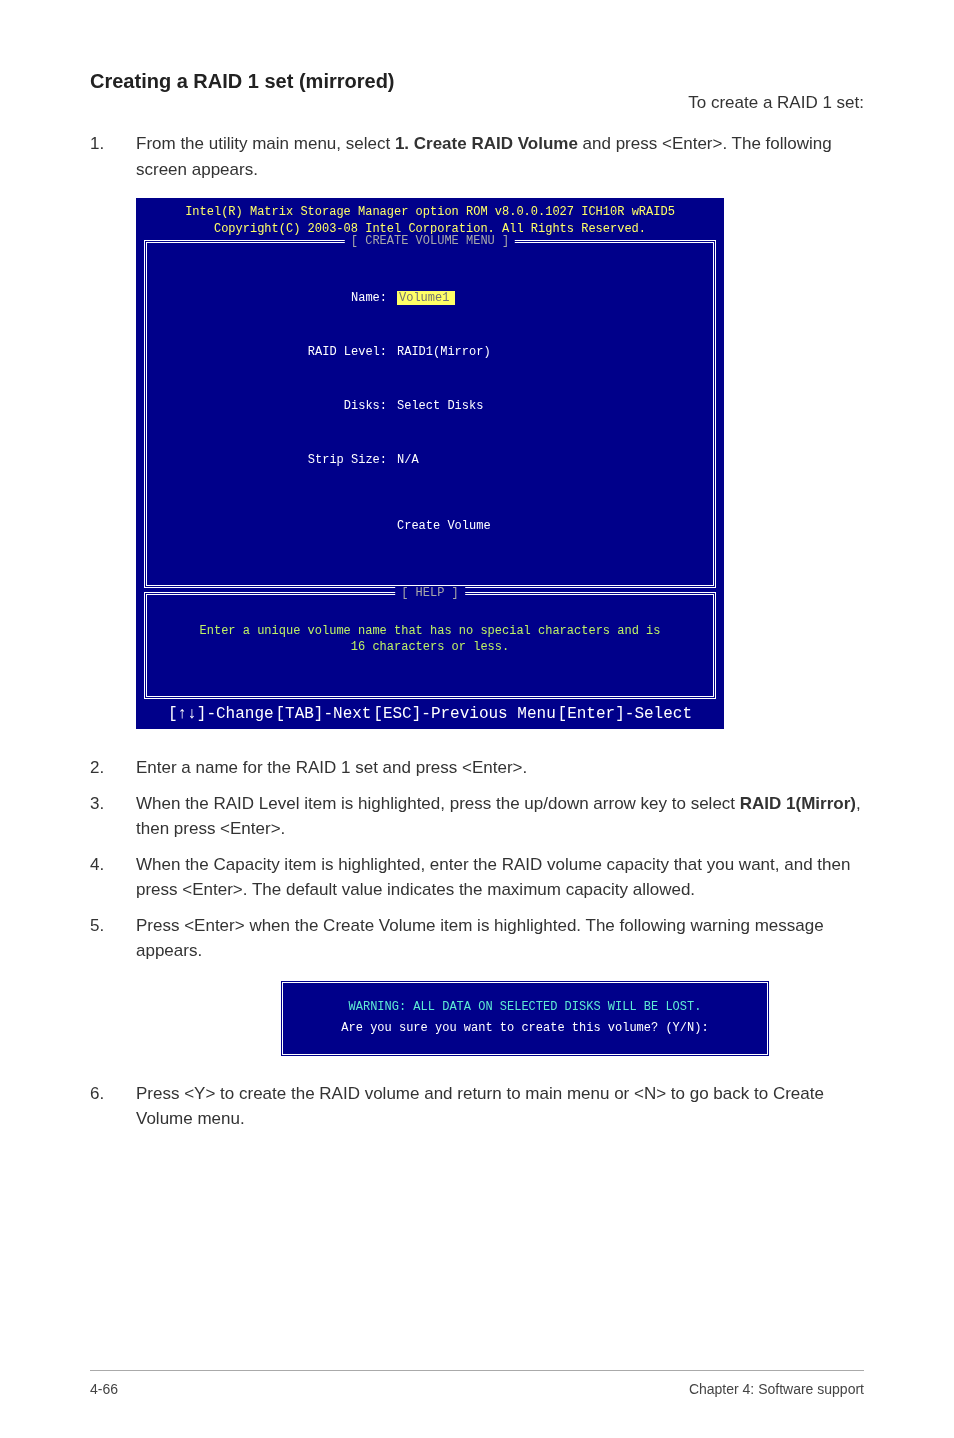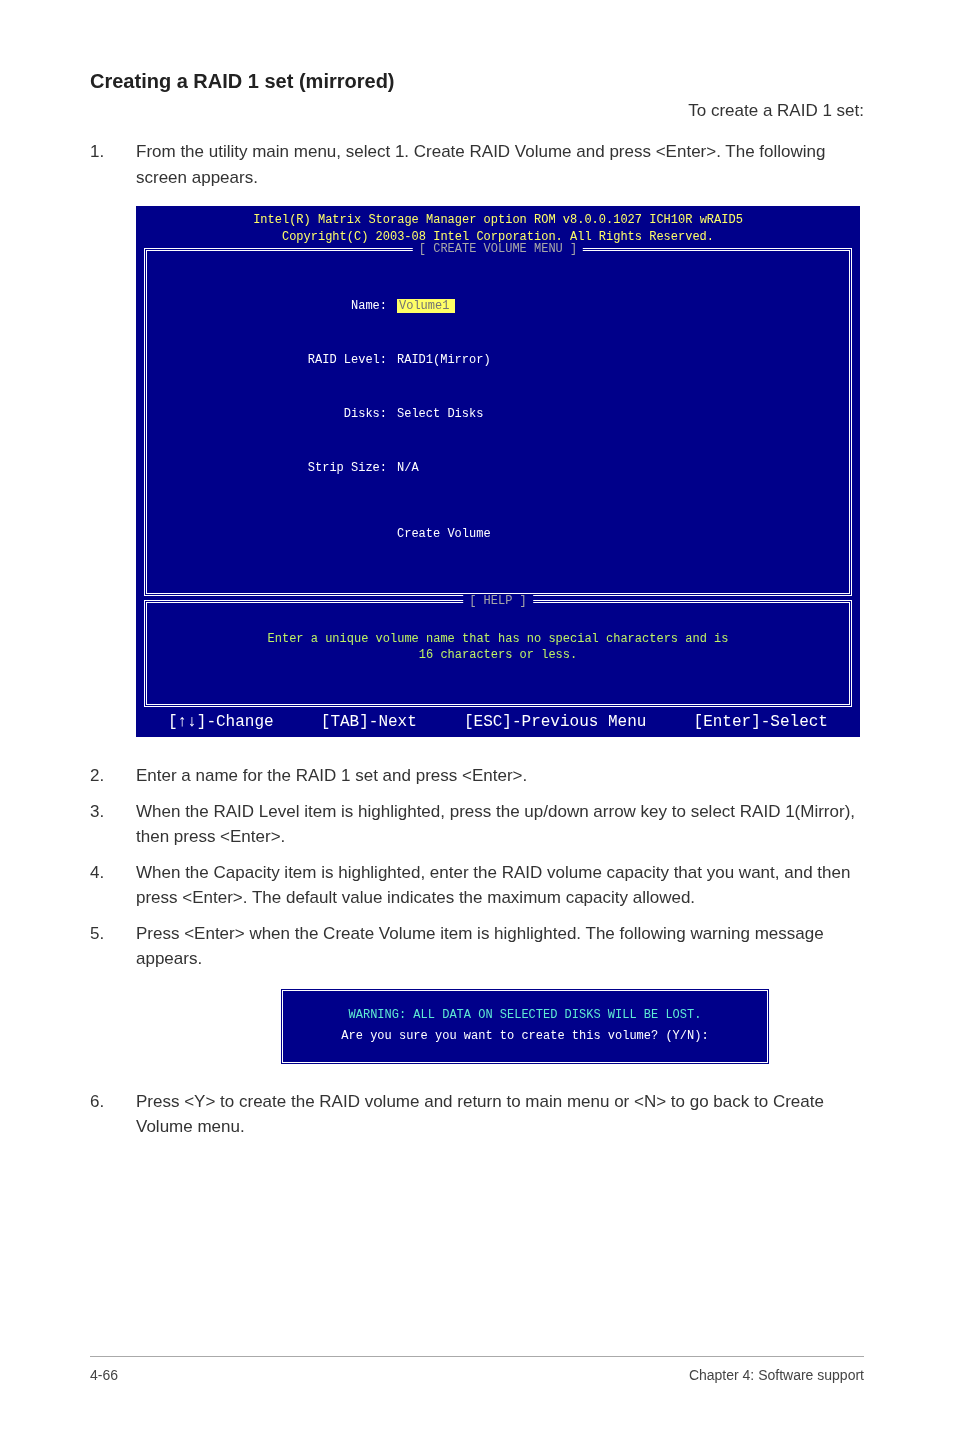--- a/index.html
+++ b/index.html
@@ -12,21 +12,21 @@
     background: #fff;
     width: 954px;
     min-height: 1438px;
     padding: 70px 90px 40px 90px;
     position: relative;
     color: #222;
   }
   h2.section-title {
     font-size: 20px;
     font-weight: bold;
-    margin-bottom: 8px;
+    margin-bottom: 0;
   }
   p.intro {
     font-size: 17px;
     color: #333;
     margin-bottom: 18px;
     text-align: right;
   }
   ol.main-list {
     list-style: none;
     padding-left: 0;
@@ -39,31 +39,31 @@
     display: flex;
   }
   ol.main-list > li .num {
     width: 46px;
     flex-shrink: 0;
   }
   ol.main-list > li .content {
     flex: 1;
   }
   .bold {
-    font-weight: normal;
+    font-weight: bold;
   }
 
   
   .bios-block {
     background: #00008a;
     color: #fff;
     font-family: "Courier New", monospace;
     font-size: 12px;
     margin: 16px 0 26px 46px;
-    width: 724px;
+    width: 588px;
     padding: 6px 8px 4px 8px;
   }
   .bios-header {
     color: #ffff66;
     text-align: center;
     line-height: 1.4;
     margin-bottom: 2px;
     white-space: pre;
   }
   .bios-box {
@@ -131,21 +131,21 @@
     padding: 14px 10px;
     text-align: center;
     line-height: 1.8;
   }
   .warning-red {
     color: #5eead4;
   }
 
   .page-footer {
     position: absolute;
-    bottom: 55px;
+    bottom: 41px;
     left: 90px;
     right: 90px;
     border-top: 1px solid #aaa;
     padding-top: 10px;
     font-size: 14px;
     color: #444;
     display: flex;
     justify-content: space-between;
   }
 </style>

